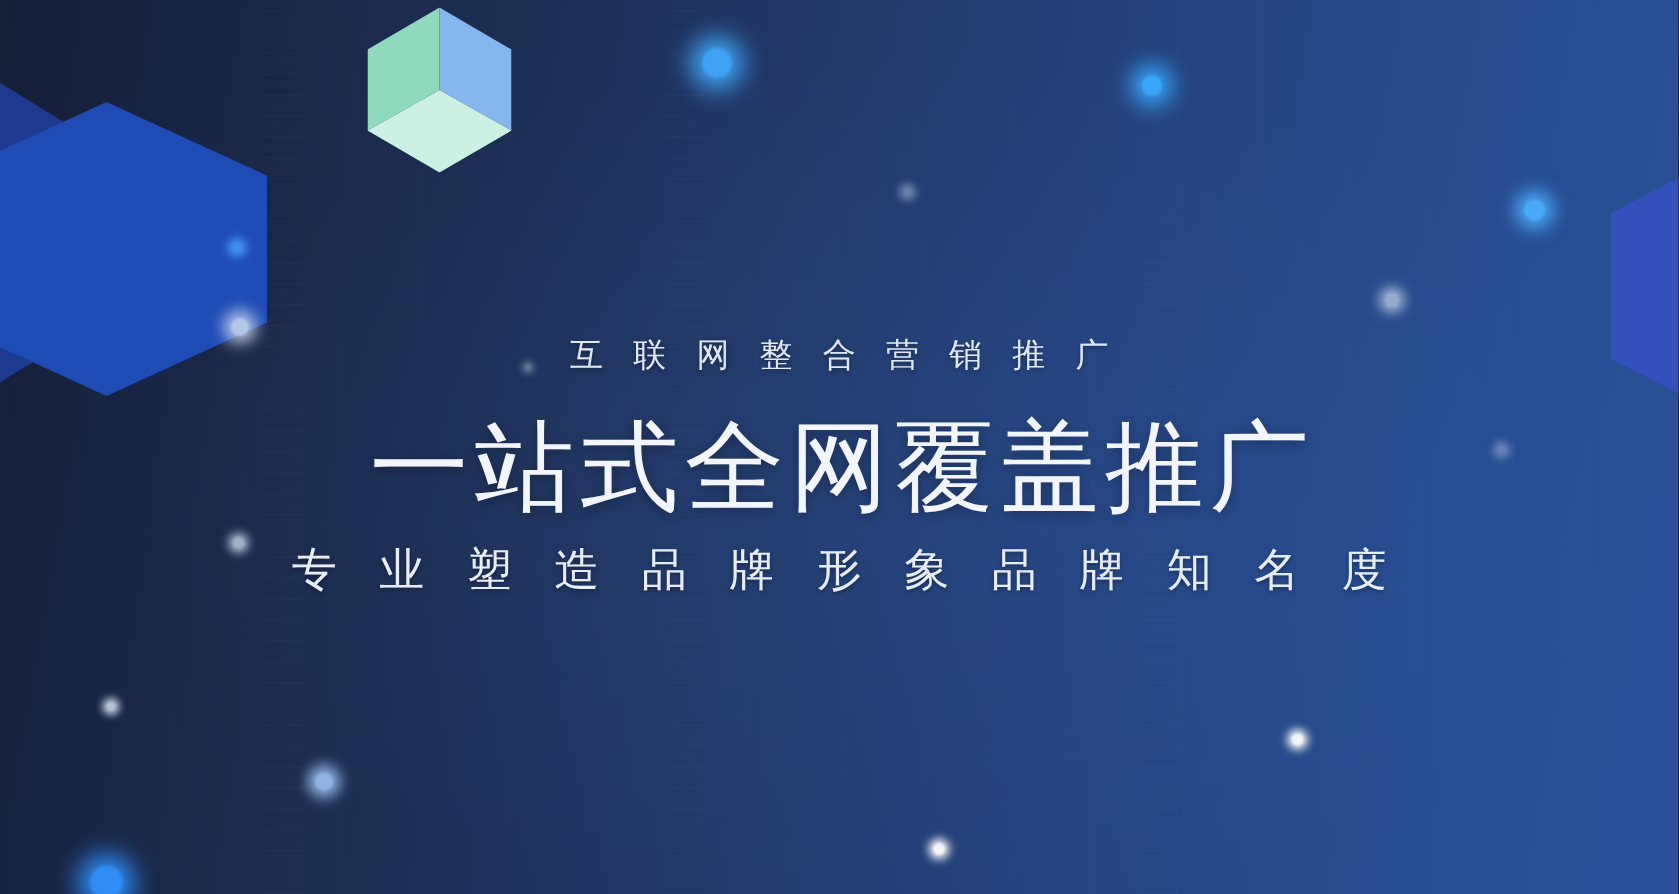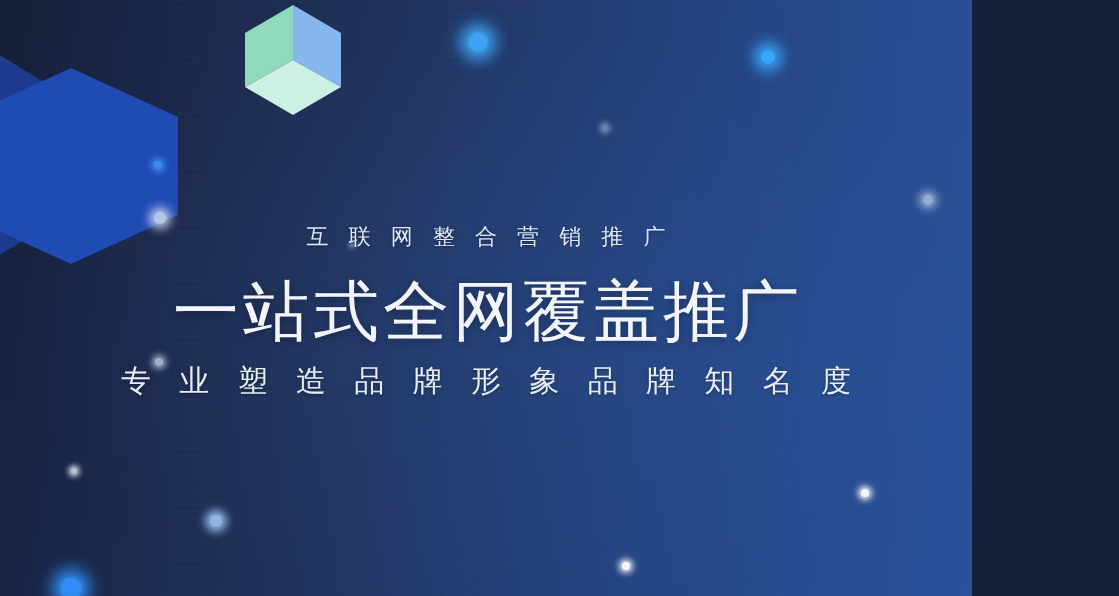--- a/index.html
+++ b/index.html
@@ -7,21 +7,21 @@
   html, body {
     width:1119px; height:596px;
     overflow:hidden;
     background:#16203a;
     font-family:"Liberation Sans","DejaVu Sans",sans-serif;
   }
 
   
   .banner {
     position:relative;
-    width:972px; height:596px;
+    width:1119px; height:596px;
     overflow:hidden;
     background:linear-gradient(100deg,
         #161f38 0%,
         #1a2647 14%,
         #1e2f55 30%,
         #22396a 48%,
         #254481 66%,
         #274b8e 82%,
         #2a5199 100%);
   }

